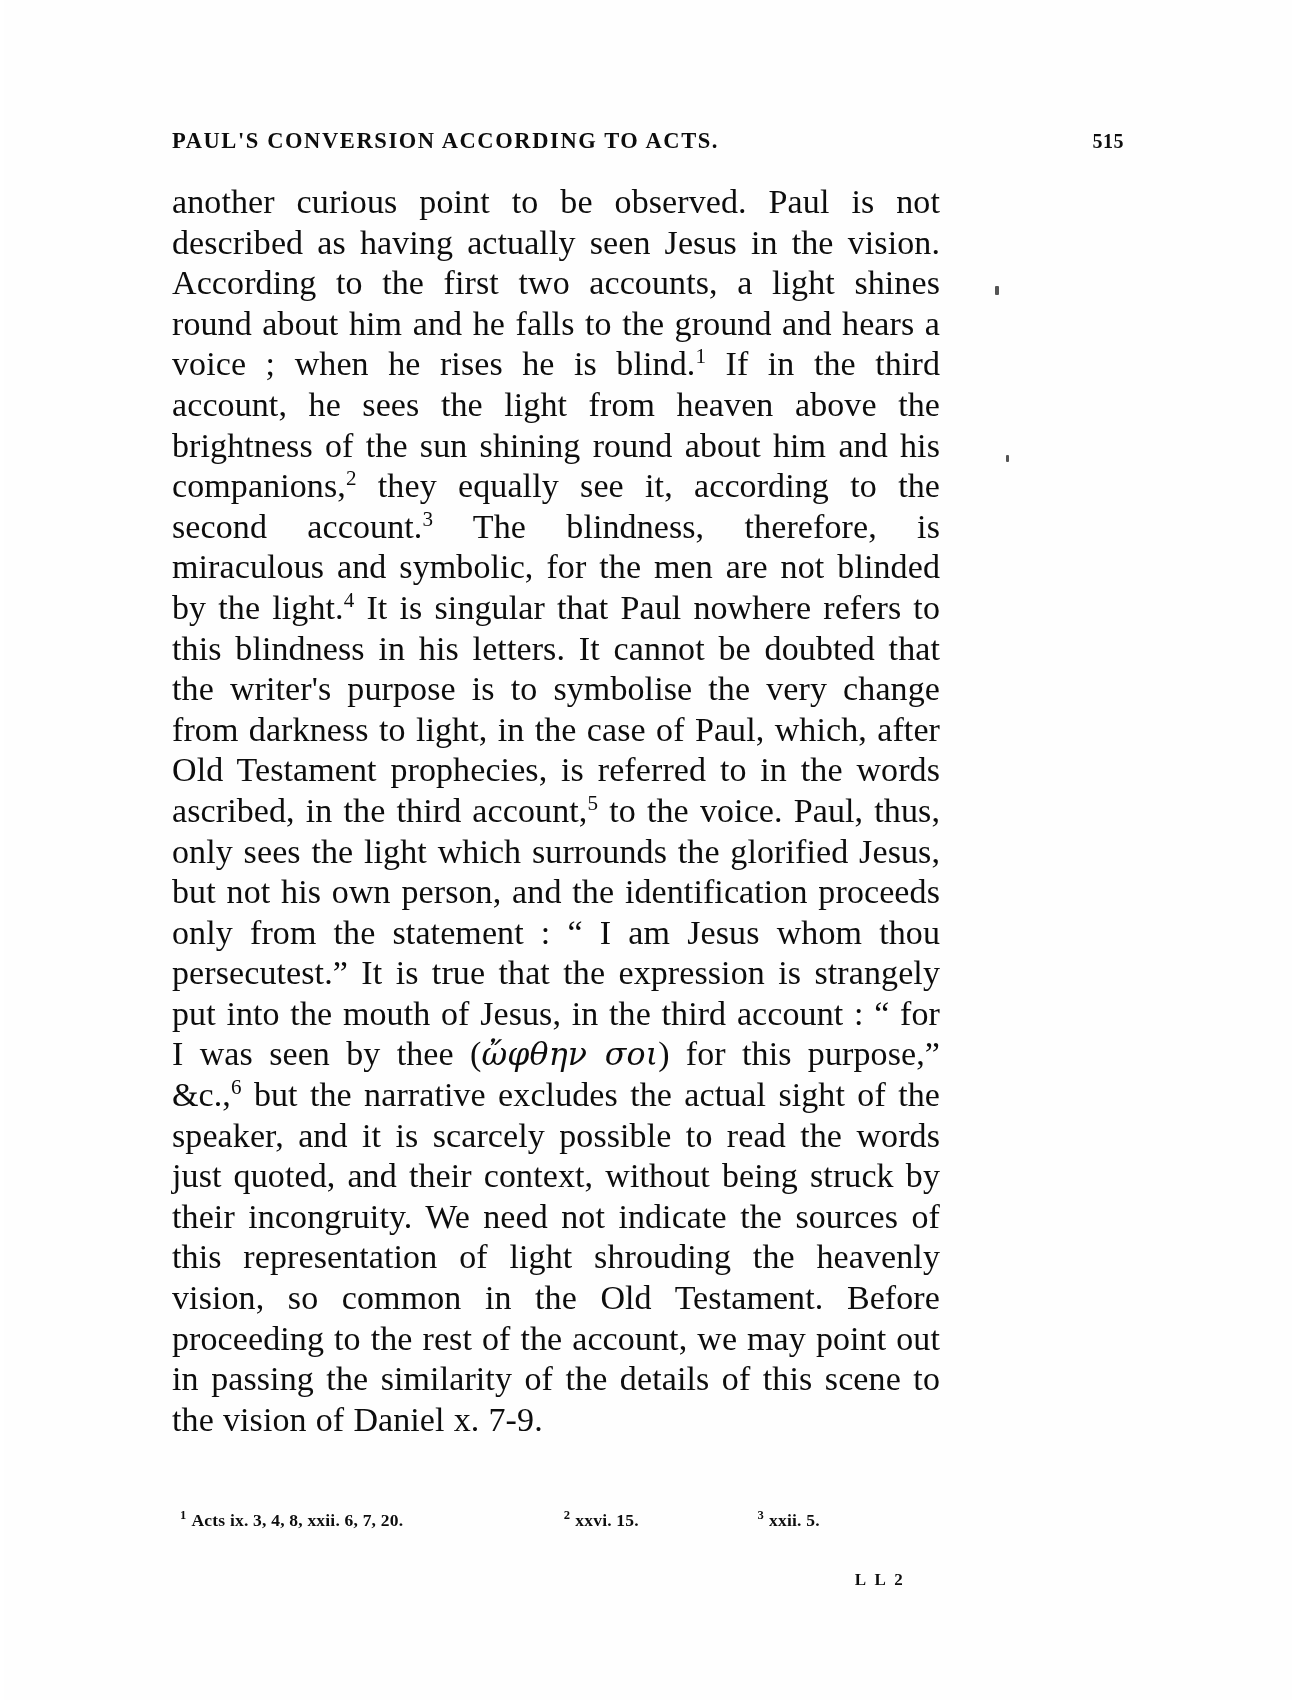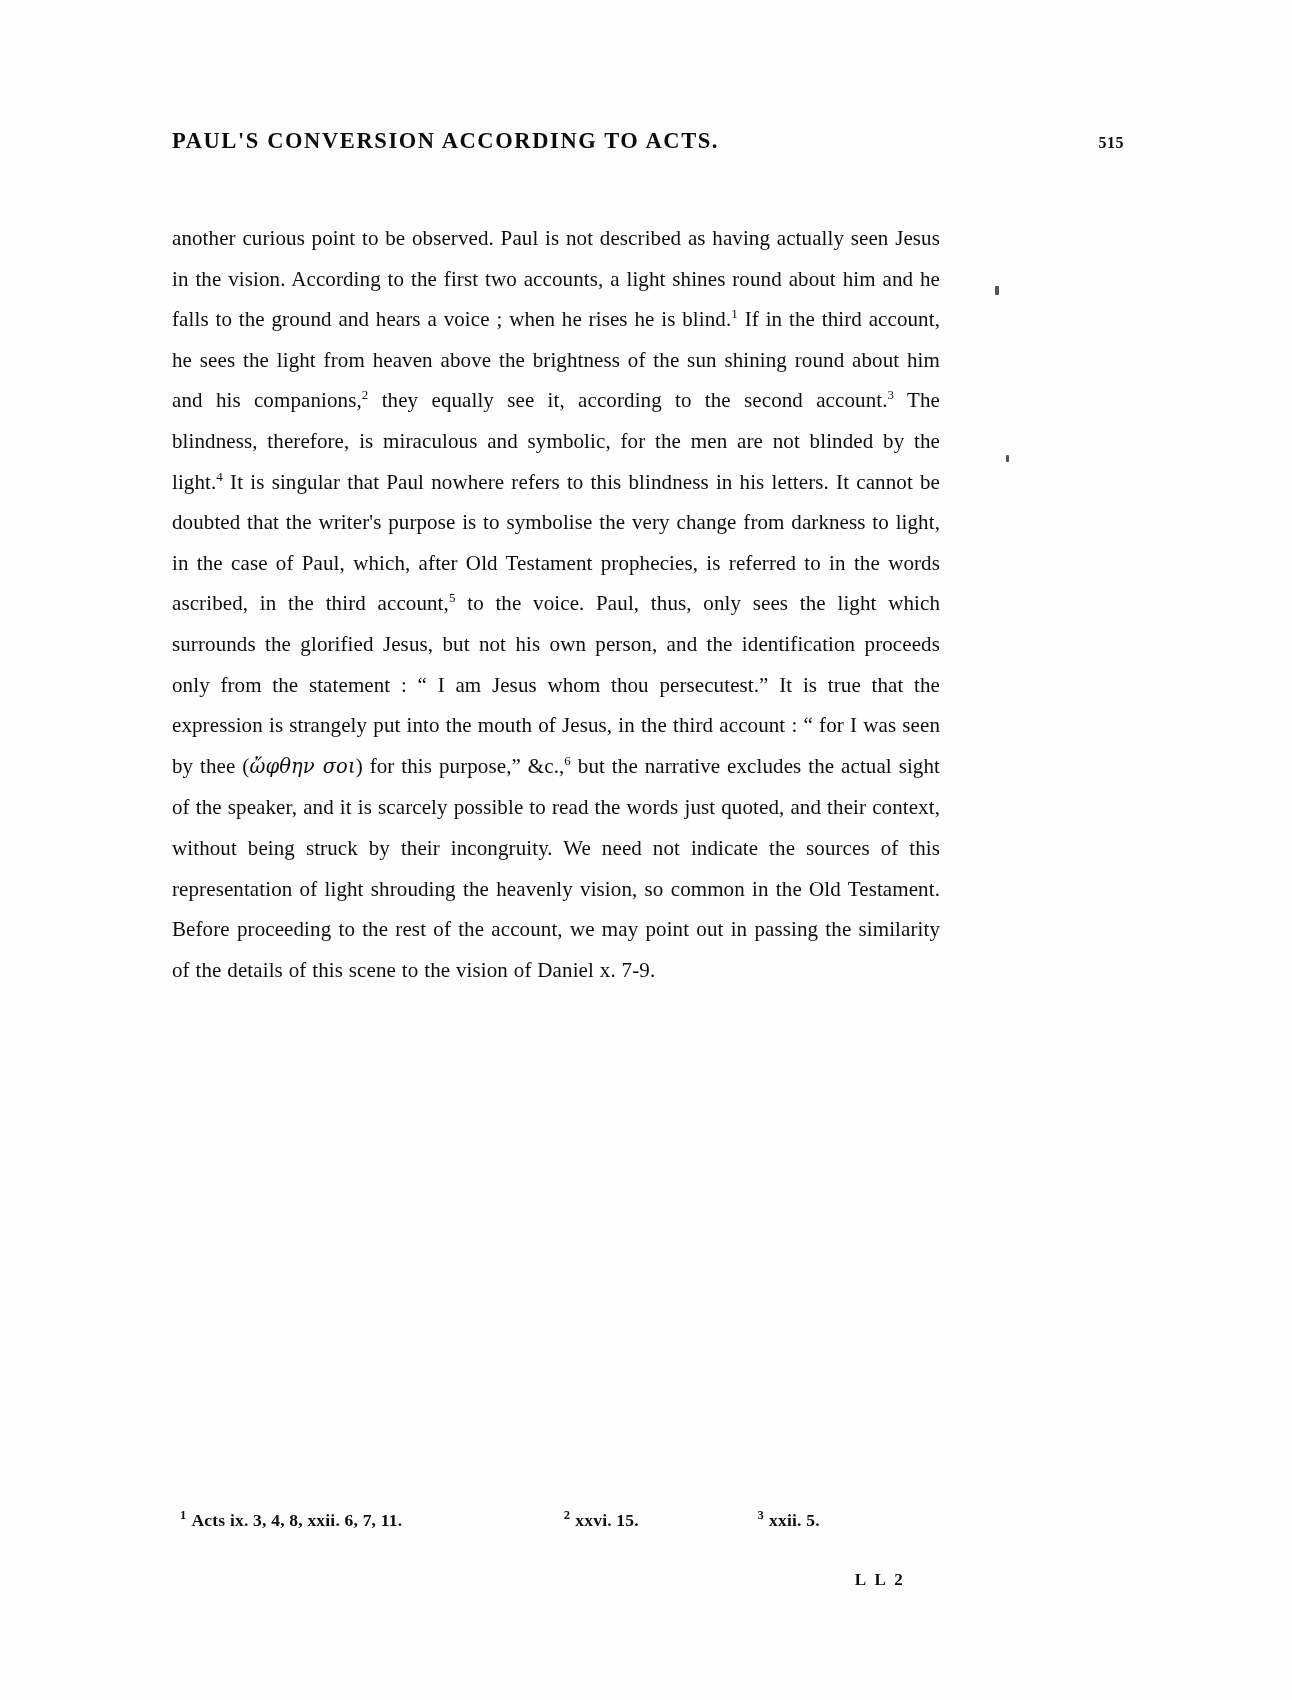--- a/index.html
+++ b/index.html
@@ -33,37 +33,36 @@
   }
   .running-title {
     font-family: "Liberation Serif", serif;
     font-size: 22.5px;
     letter-spacing: 1.6px;
     font-weight: 600;
     white-space: nowrap;
   }
   .page-number {
     margin-left: auto;
-    font-size: 16px;
+    font-size: 20px;
     font-weight: 700;
     letter-spacing: 0.5px;
     padding-right: 4px;
   }
   .body-text {
     position: absolute;
     top: 182px;
     left: 168px;
     width: 768px;
-    font-size: 21px;
+    font-size: 34px;
     line-height: 40.6px;
     text-align: justify;
     text-justify: inter-word;
     letter-spacing: 0.1px;
     word-spacing: 0.5px;
-    margin-top: 36px;
   }
   .body-text p {
     margin: 0;
   }
   sup {
     font-size: 0.62em;
     vertical-align: super;
     line-height: 0;
   }
   .greek {
@@ -124,21 +123,21 @@
     <div class="page-number">515</div>
   </div>
 
   <div class="body-text">
     <p>another curious point to be observed.  Paul is not described as having actually seen Jesus in the vision. According to the first two accounts, a light shines round about him and he falls to the ground and hears a voice ;  when he rises he is blind.<sup>1</sup>  If in the third account, he sees the light from heaven above the brightness of the sun shining round about him and his companions,<sup>2</sup> they equally see it, according to the second account.<sup>3</sup>  The blindness, therefore, is miraculous and symbolic, for the men are not blinded by the light.<sup>4</sup>  It is singular that Paul nowhere refers to this blindness in his letters.  It cannot be doubted that the writer's purpose is to symbolise the very change from darkness to light, in the case of Paul, which, after Old Testament prophecies, is referred to in the words ascribed, in the third account,<sup>5</sup> to the voice. Paul, thus, only sees the light which surrounds the glorified Jesus, but not his own person, and the identification proceeds only from the statement : “ I am Jesus whom thou persecutest.”  It is true that the expression is strangely put into the mouth of Jesus, in the third account : “ for I was seen by thee (<span class="greek">ὤφθην σοι</span>) for this purpose,” &amp;c.,<sup>6</sup> but the narrative excludes the actual sight of the speaker, and it is scarcely possible to read the words just quoted, and their context, without being struck by their incongruity.  We need not indicate the sources of this representation of light shrouding the heavenly vision, so common in the Old Testament. Before proceeding to the rest of the account, we may point out in passing the similarity of the details of this scene to the vision of Daniel x. 7-9.</p>
   </div>
 
   <div class="footnotes">
     <div class="fn-row">
       <div class="fn-col-1">
-        <span class="fn-marker">1</span><span>Acts ix. 3, 4, 8, xxii. 6, 7, 11.</span>
+        <span class="fn-marker">1</span><span>Acts ix. 3, 4, 8, xxii. 6, 7, 20.</span>
       </div>
       <div class="fn-col-2">
         <span class="fn-marker">2</span><span>xxvi. 15.</span>
       </div>
       <div class="fn-col-3">
         <span class="fn-marker">3</span><span>xxii. 5.</span>
       </div>
     </div>
   </div>
 

